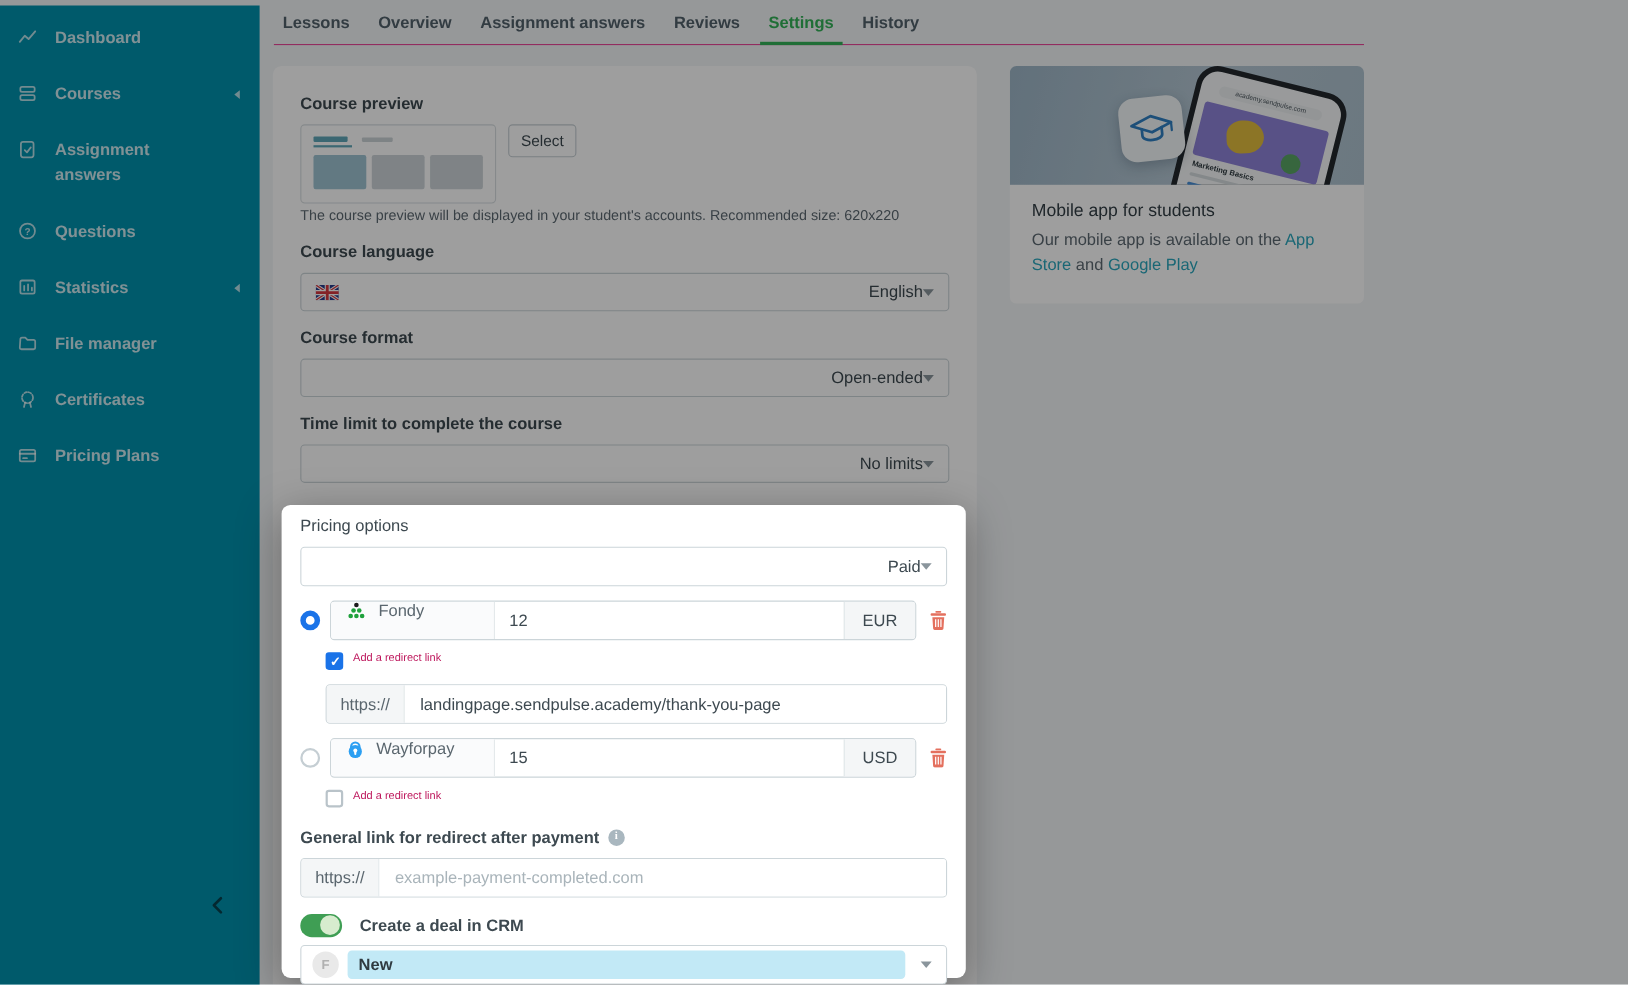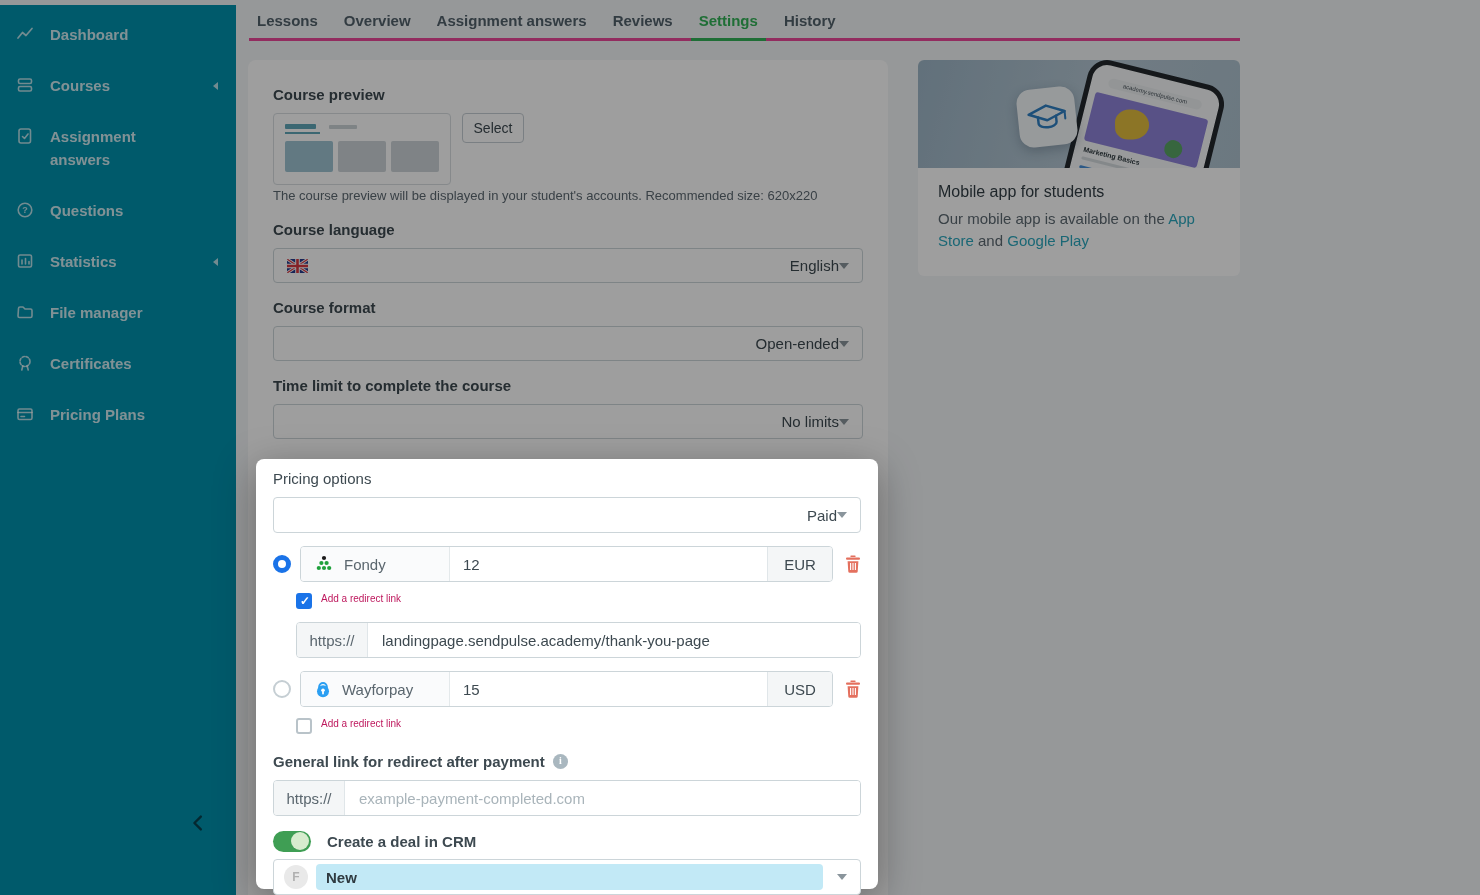--- a/index.html
+++ b/index.html
@@ -12,21 +12,21 @@
   .side-item { display:flex; align-items:flex-start; gap:16px; padding:14px 16px; cursor:pointer; }
   .side-item .s-icon { width:18px; height:18px; flex:0 0 18px; color:rgba(255,255,255,.72); margin-top:2px; }
   .side-item .s-icon svg { width:18px; height:18px; display:block; }
   .side-label { font-size:15px; font-weight:700; line-height:23px; color:rgba(255,255,255,.82); width:132px; }
   .subarrow { width:0; height:0; border-top:4px solid transparent; border-bottom:4px solid transparent;
               border-right:5px solid rgba(255,255,255,.72); margin:8px 2px 0 auto; }
   .collapse-btn { position:absolute; left:188px; top:806px; width:24px; height:26px; cursor:pointer; color:#07424e; }
   .collapse-btn svg { width:22px; height:24px; }
 
   
-  .tabs { position:absolute; left:249px; top:0; width:991px; height:41px; display:flex; border-bottom:3px solid #ec4899; z-index:1; }
+  .tabs { position:absolute; left:249px; top:0; width:991px; height:41px; display:flex; border-bottom:1px solid #ec4899; z-index:1; }
   .tab { height:41px; display:flex; align-items:center; padding:0 8px; margin-right:10px; font-size:15px; font-weight:700;
          color:#52616b; border-bottom:3px solid transparent; padding-top:3px; cursor:pointer; white-space:nowrap; }
   .tab.active { color:#33b257; border-bottom-color:#33b257; }
 
   
   .form-card { position:absolute; left:248px; top:60px; width:640px; height:835px; background:#fff; border-radius:8px 8px 0 0;
                padding:26px 25px; z-index:1; }
   .f-label { font-size:15px; font-weight:700; color:#3d4950; margin-bottom:10px; }
   .preview-row { display:flex; gap:11px; margin-bottom:3px; }
   .thumb { width:178px; height:72px; border:1px solid #d8dee1; border-radius:4px; padding:10px 11px; background:#fff; }
@@ -52,21 +52,21 @@
   .spotlight { position:absolute; left:256px; top:459px; width:622px; height:430px; background:#fff; border-radius:8px;
                padding:4px 17px 0; z-index:5;
                box-shadow:0 0 0 2000px rgba(0,0,0,0.38), 0 10px 40px rgba(0,0,0,0.35); }
   .sp-label { font-size:15px; font-weight:400; margin:7px 0 10px; }
   .sp-select { height:36px; margin-bottom:13px; }
   .pay-row { display:flex; align-items:center; margin-bottom:10px; }
   .radio { width:18px; height:18px; border-radius:50%; background:#fff; border:2px solid #c5ced3; margin-right:9px;
            flex:0 0 18px; cursor:pointer; }
   .radio.checked { border:5px solid #1a73e8; }
   .pay-group { flex:1; height:36px; border:1px solid #ccd5d9; border-radius:4px; display:flex; overflow:hidden; background:#fff; }
-  .pay-name { width:149px; background:#fafbfc; border-right:1px solid #e4e9eb; display:flex; align-items:center; gap:10px;
+  .pay-name { width:149px; background:#fafbfc; border-right:1px solid #e4e9eb; display:flex; gap:10px;
               padding-left:13px; font-size:15px; color:#5a666e; }
   .pay-name svg { display:block; }
   .pay-price { flex:1; display:flex; align-items:center; }
   .pay-price input { width:100%; border:none; outline:none; font-size:15px; color:#3d4950; padding-left:13px;
                      font-family:"Liberation Sans", sans-serif; }
   .pay-cur { width:65px; background:#f4f6f7; border-left:1px solid #e0e6e9; display:flex; align-items:center;
              justify-content:center; font-size:15px; color:#3d4950; }
   .trash-btn { border:none; background:none; margin-left:12px; width:16px; height:18px; cursor:pointer; padding:0; }
   .trash-btn svg { display:block; }
   .cb-row { display:flex; align-items:flex-start; gap:9px; margin:11px 0 11px 23px; font-size:10px; color:#be185d; height:18px; }

